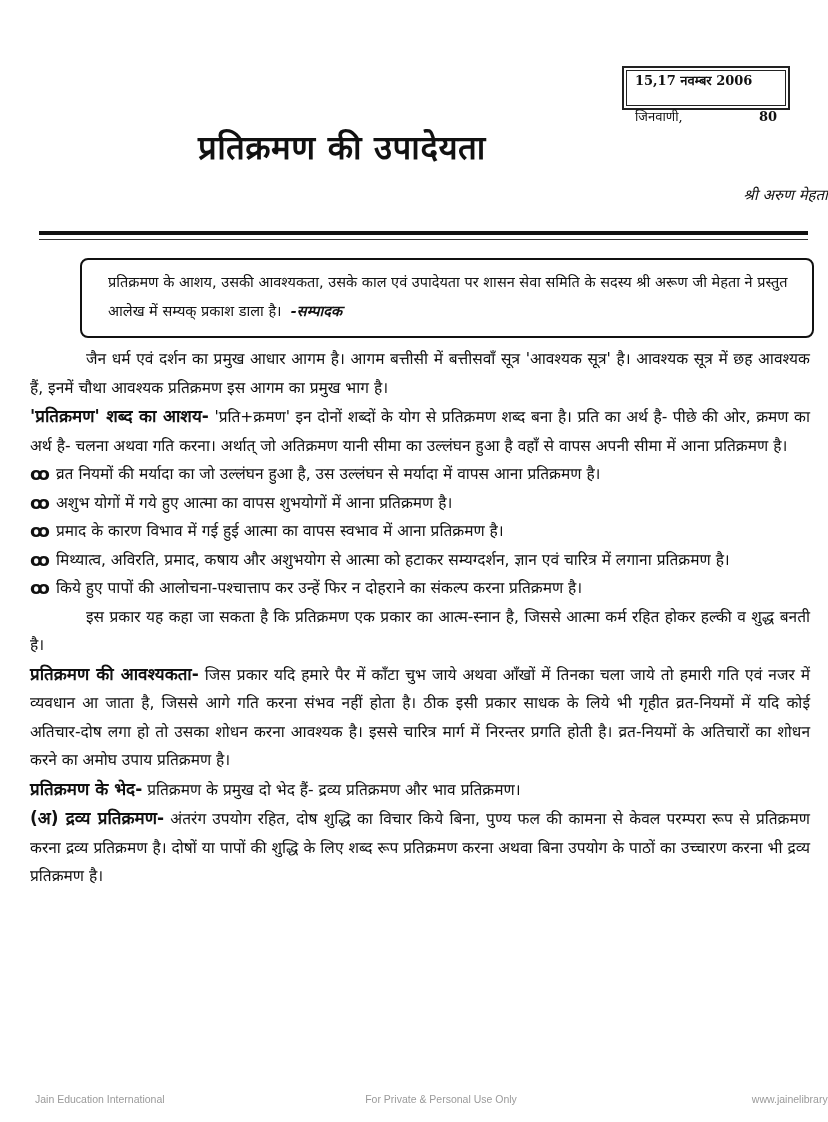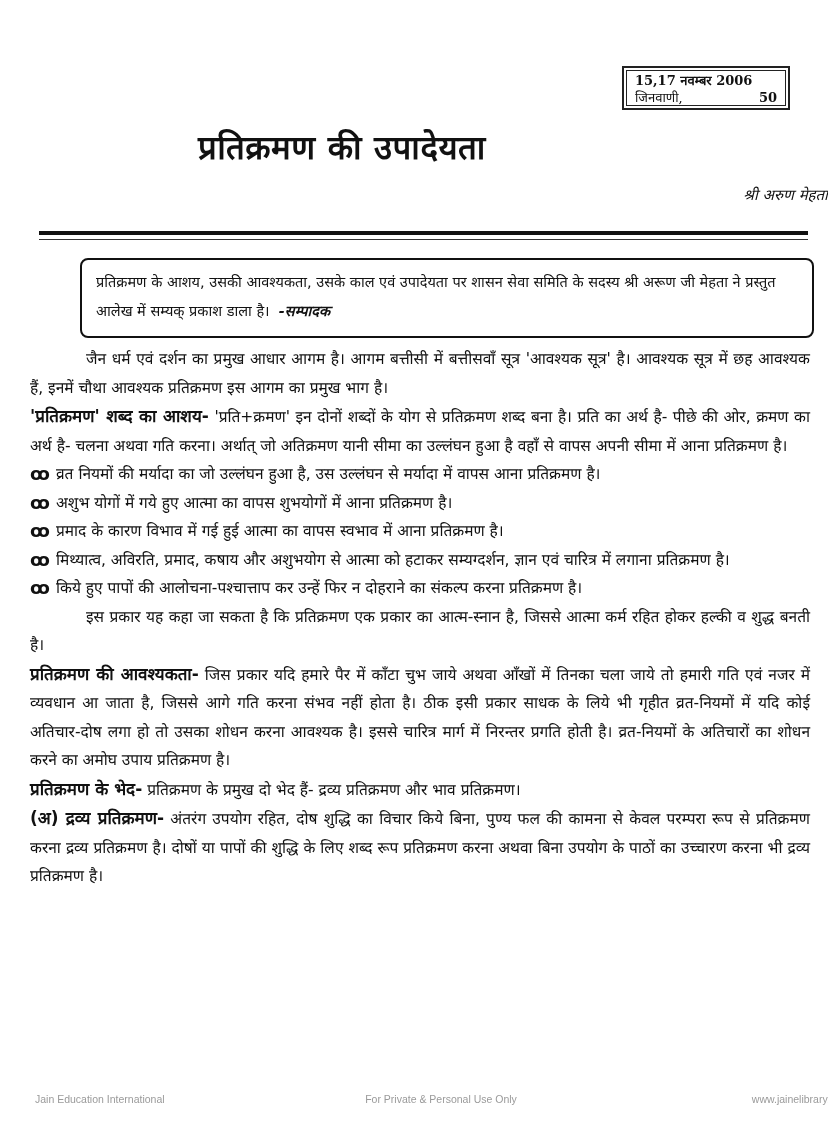--- a/index.html
+++ b/index.html
@@ -5,34 +5,34 @@
   html, body { margin:0; padding:0; background:#ffffff; }
   body { width:828px; height:1122px; position:relative; overflow:hidden;
          font-family:"DejaVu Sans", sans-serif; color:#111; }
   .page { position:absolute; left:0; top:0; width:828px; height:1122px;border-radius:11px; }
 
   .issue-box { position:absolute; left:622px; top:66px; width:168px; height:44px;
                border:2px solid #222; box-sizing:border-box; padding:2px; }
   .issue-inner { border:1px solid #222; height:100%; box-sizing:border-box;
                  padding:1px 8px; font-family:"DejaVu Serif", serif; font-size:13px; line-height:17px; }
   .issue-line1 { font-weight:bold; }
-  .issue-line2 { display:flex; justify-content:space-between; }
+  .issue-line2 { display:flex; justify-content:space-between;margin-top:19px; }
   .issue-line2 .pg { font-weight:bold; }
 
   .title { position:absolute; left:0; width:684px; top:124px; text-align:center;
            font-family:"DejaVu Sans", sans-serif; font-weight:bold; font-size:33px; letter-spacing:0.5px; }
   .author { position:absolute; left:0; width:828px; top:184px; text-align:right;
             font-family:"DejaVu Serif", serif; font-style:italic; font-size:15px; }
 
   .rule-thick { position:absolute; left:39px; width:769px; top:231px; height:4px; background:#111; }
   .rule-thin  { position:absolute; left:39px; width:769px; top:239px; height:1px; background:#333; }
 
   .editor-box { position:absolute; left:80px; top:258px; width:734px; height:80px;
                 border:2px solid #111; border-radius:8px; box-sizing:border-box;
-                padding:8px 12px 4px 14px; font-size:14.5px; line-height:29px; }
+                padding:8px 12px 4px 26px; font-size:14.5px; line-height:29px; }
   .editor-sign { font-style:italic; font-weight:bold; }
 
   .body { position:absolute; left:30px; top:345px; width:780px; font-size:15.5px; line-height:28.5px; }
   .para { margin:0; text-align:justify; }
   .indent { text-indent:56px; }
   .head { font-weight:bold; font-size:17px; }
   .bullet { display:flex; margin:0; }
   .bullet-icon { flex:0 0 26px; font-weight:bold; font-size:18px; line-height:28px; }
   .bullet-text { flex:1; }
 
@@ -45,21 +45,21 @@
 </head>
 <body>
 
 <div class="page">
 
   <div class="issue-box">
     <div class="issue-inner">
       <div class="issue-line1">15,17 नवम्बर 2006</div>
       <div class="issue-line2">
         <span>जिनवाणी,</span>
-        <span class="pg">50</span>
+        <span class="pg">80</span>
       </div>
     </div>
   </div>
 
   <div class="title">प्रतिक्रमण की उपादेयता</div>
   <div class="author">श्री अरुण मेहता</div>
 
   <div class="rule-thick"></div>
   <div class="rule-thin"></div>
 

